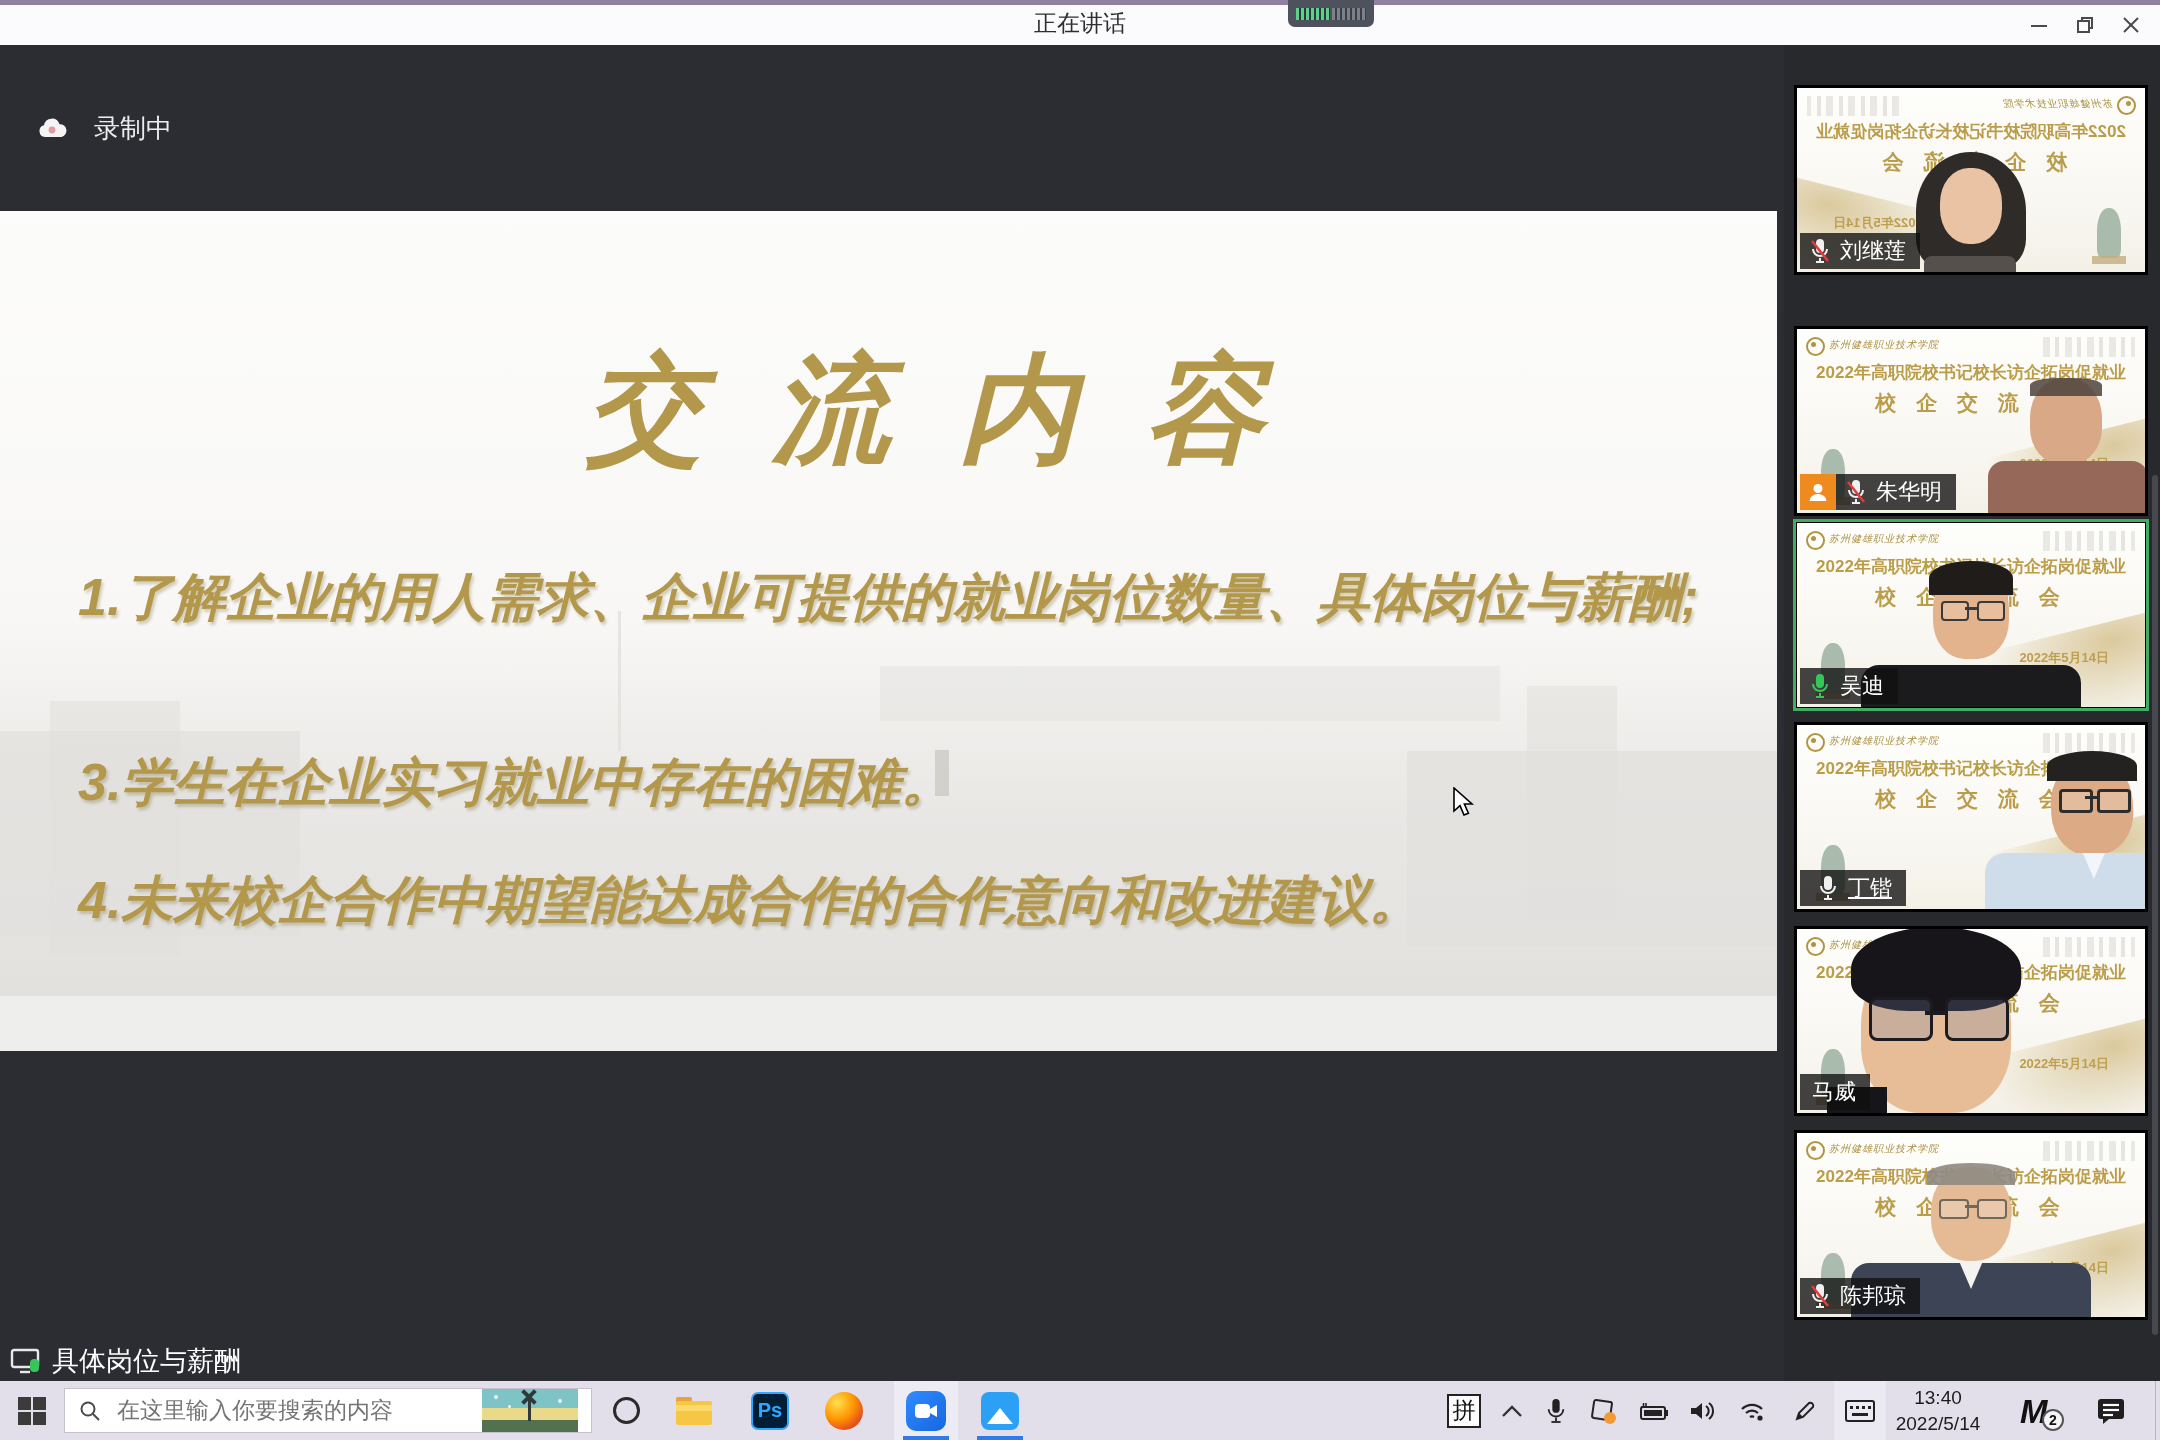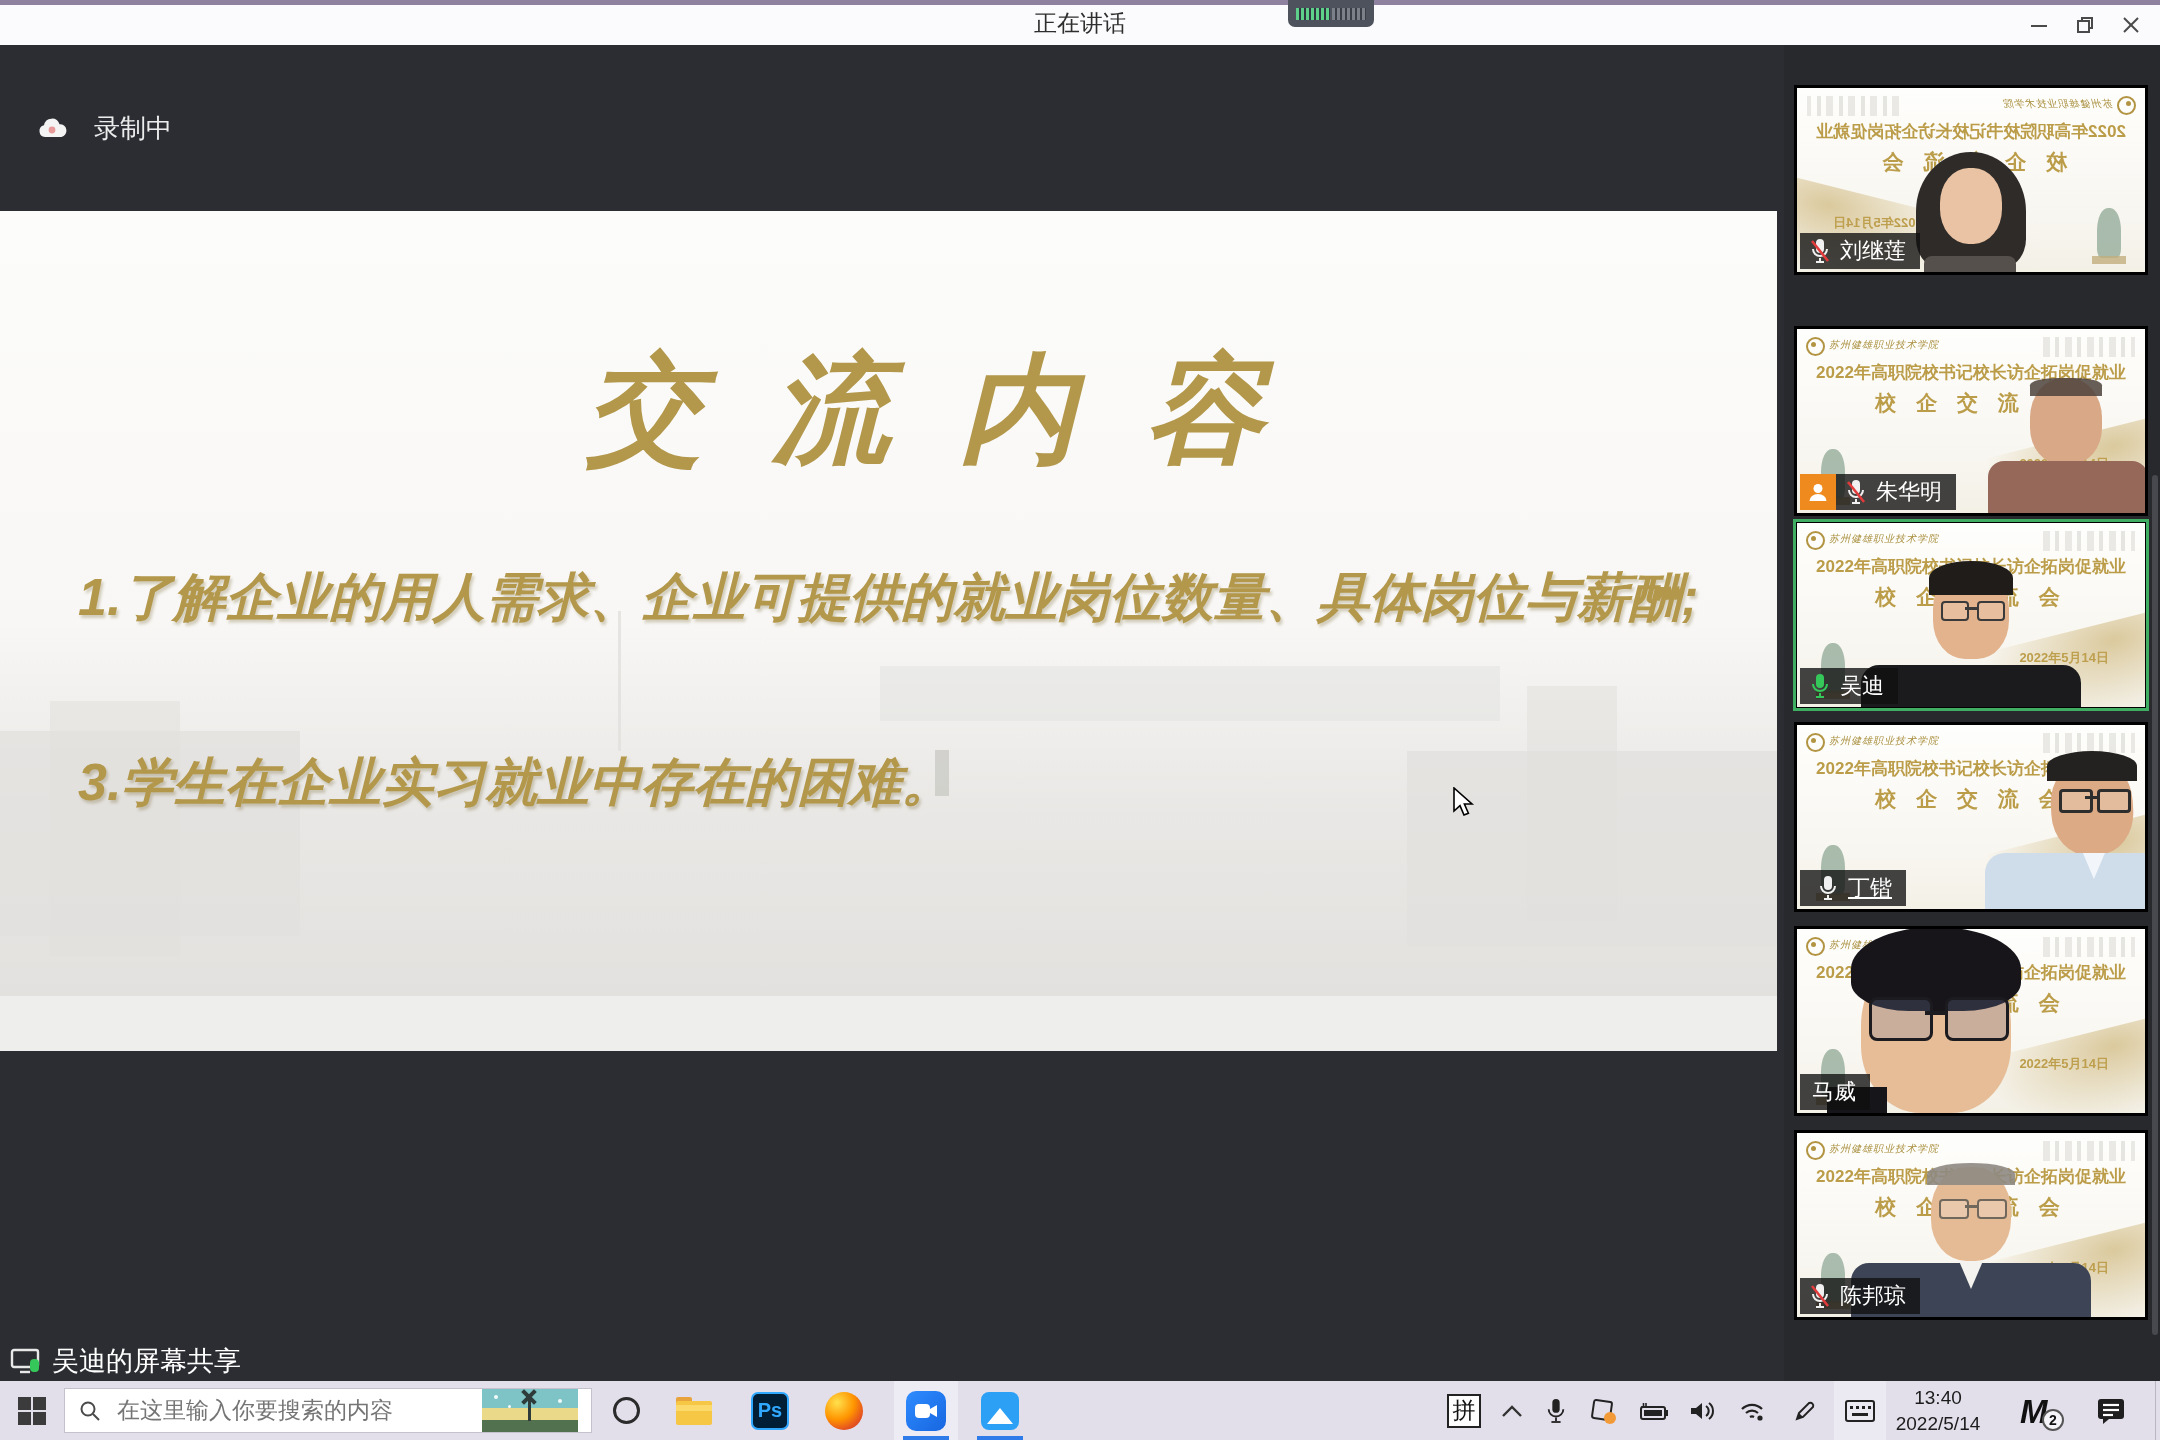--- a/index.html
+++ b/index.html
@@ -156,20 +156,21 @@
     <div class="bld" style="right:0;bottom:105px;width:370px;height:195px;"></div>
     <div class="bld" style="right:160px;bottom:130px;width:90px;height:235px;opacity:.55;"></div>
     <div class="bld" style="left:880px;bottom:330px;width:620px;height:55px;opacity:.45;"></div>
     <div class="bld" style="left:618px;bottom:300px;width:3px;height:140px;opacity:.8;"></div>
     <div class="bld" style="left:935px;bottom:255px;width:14px;height:46px;opacity:.8;background:#cbcac6;"></div>
     <div class="walk"></div>
 
     <div class="slide-title">交  流  内  容</div>
     <div class="sitem i1">1.了解企业的用人需求、企业可提供的就业岗位数量、具体岗位与薪酬;</div>
     <div class="sitem i3">3.学生在企业实习就业中存在的困难。</div>
+    <div class="sitem i4">4.未来校企合作中期望能达成合作的合作意向和改进建议。</div>
 
     <div class="stoolbar">
       <div class="stool">
         <svg width="38" height="38" viewBox="0 0 38 38">
             <circle cx="19" cy="19" r="17" fill="#9b9b9b"></circle>
             <path d="M23 10 L12 19 L23 28 Z" fill="#fdfdfd"></path>
           </svg>
       </div>
       <div class="stool">
         <svg width="38" height="38" viewBox="0 0 38 38">
@@ -216,21 +217,21 @@
       </div>
     </div>
   </div>
 
   <div class="share-label">
     <svg width="32" height="28" viewBox="0 0 32 28">
       <rect x="2" y="3" width="26" height="17" rx="2" fill="none" stroke="#e8e8e8" stroke-width="2.4"></rect>
       <line x1="10" y1="25" x2="20" y2="25" stroke="#e8e8e8" stroke-width="2.4"></line>
       <rect x="20" y="12" width="9" height="13" rx="4" fill="#35c759"></rect>
     </svg>
-    <span>吴迪的屏幕共享</span>
+    <span>具体岗位与薪酬</span>
   </div>
 
   <div class="cursor">
     <svg width="26" height="30" viewBox="0 0 26 30">
         <path d="M2 1 L2 24 L8 18.6 L12 28 L16.4 26.2 L12.4 17 L20 17 Z" fill="#fff" stroke="#000" stroke-width="1.6"></path>
       </svg>
   </div>
 
   <div class="sidebar">
 

